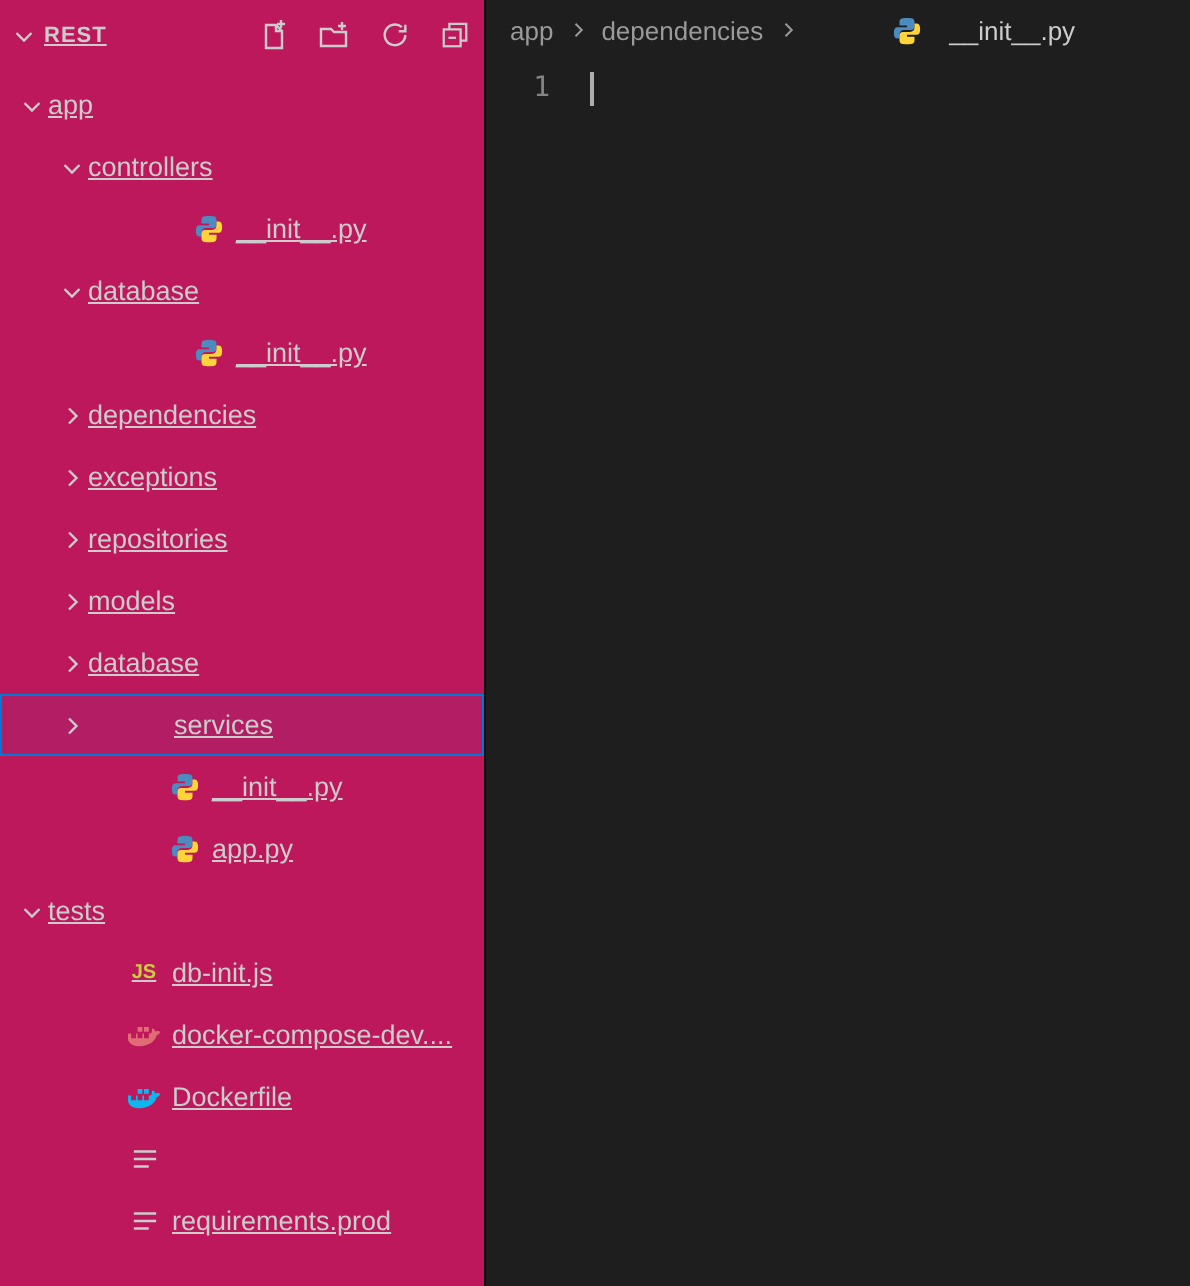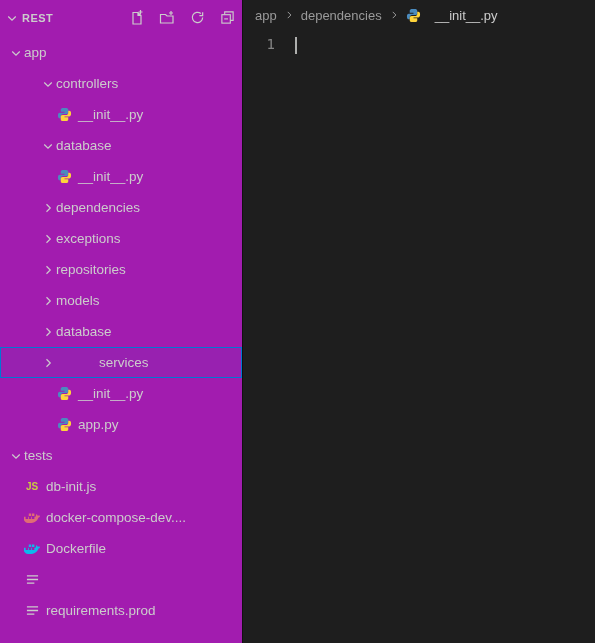--- a/index.html
+++ b/index.html
@@ -1,30 +1,30 @@
 <!DOCTYPE html>
 <html><head>
 <meta charset="utf-8">
 <style>
 * { margin: 0; padding: 0; box-sizing: border-box; }
 body { font-family: "Segoe UI", Arial, sans-serif; background: #1e1e1e; color: #cccccc; width: 595px; height: 643px; overflow: hidden; display: flex; font-size: 13.5px; }
-.sidebar { width: 242px; background: #a21caf; display: flex; flex-direction: column; flex-shrink: 0; }
+.sidebar { width: 242px; background: #be185d; display: flex; flex-direction: column; flex-shrink: 0; text-decoration: underline; }
 .header { height: 35px; display: flex; align-items: center; padding: 0 6px 0 4px; }
 .header-left { display: flex; align-items: center; gap: 2px; flex: 1; }
 .header-title { font-size: 11px; font-weight: 700; letter-spacing: 0.5px; color: #cccccc; }
 .header-actions { display: flex; gap: 12px; align-items: center;}
 .icon-btn { display: inline-flex; align-items: center; justify-content: center; width: 18px; height: 18px; color: #cccccc; cursor: pointer; }
 .tree { flex: 1; overflow: hidden; padding-top: 2px;}
 .row { height: 31px; display: flex; align-items: center; cursor: pointer; white-space: nowrap; overflow: hidden; padding-right: 6px; }
 .row.selected { outline: 1px solid #0078d4; outline-offset: -1px; background: rgba(0,120,212,0.06); gap: 43px;}
 .twisty { width: 16px; height: 16px; display: inline-flex; align-items: center; justify-content: center; flex-shrink:0; }
-.file-icon { width: 16px; height: 16px; display: inline-flex; align-items: center; justify-content: center; margin-right: 6px; flex-shrink:0;}
+.file-icon { width: 16px; height: 16px; display: inline-flex; align-items: center; justify-content: center; margin-right: 6px; flex-shrink:0;margin-left:40px;}
 .label { color: #cccccc; }
 .ind-8 { padding-left: 8px; }
-.ind-24 { padding-left: 40px; }
+.ind-24 { padding-left: 28px; }
 .ind-40 { padding-left: 40px; }
 .editor { flex: 1; background: #1e1e1e; display: flex; flex-direction: column; border-left: 1px solid #111;}
 .breadcrumbs { height: 30px; display: flex; align-items: center; padding: 0 12px; gap: 7px; color: #9a9a9a; font-size: 13px;}
 .crumb { color: #9a9a9a; }
 .sep { color: #7a7a7a; }
 .editor-body { flex: 1; display: flex; }
 .gutter { width: 52px; text-align: right; padding: 6px 20px 0 0; color: #858585; font-family: Consolas, monospace; font-size: 14px;}
 .code { flex:1; padding-top: 6px; font-family: Consolas, monospace;}
 .cursor-line::before { content:""; display:inline-block; width:2px; height:17px; background:#aeafad; vertical-align: middle;}
 .py-icon {color:#4B8BBE;}

